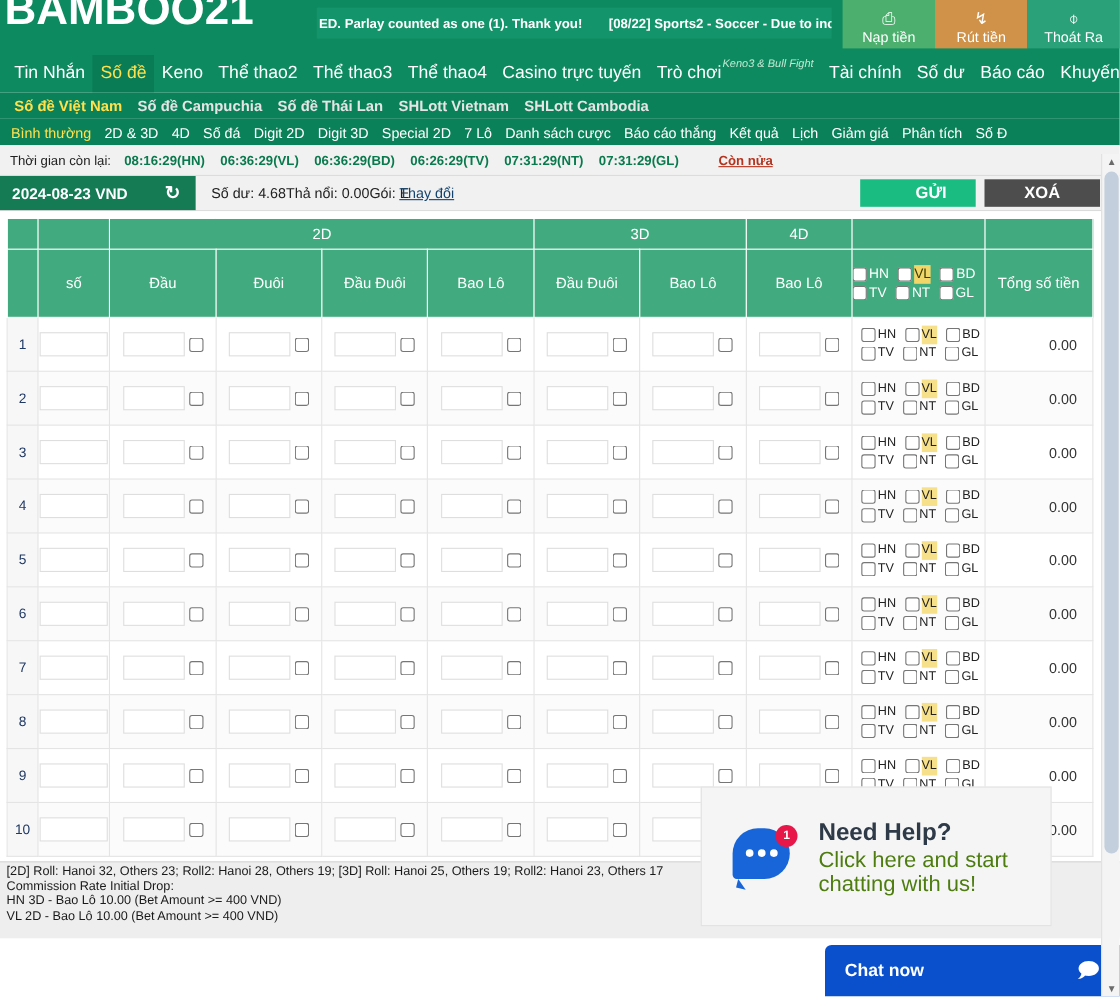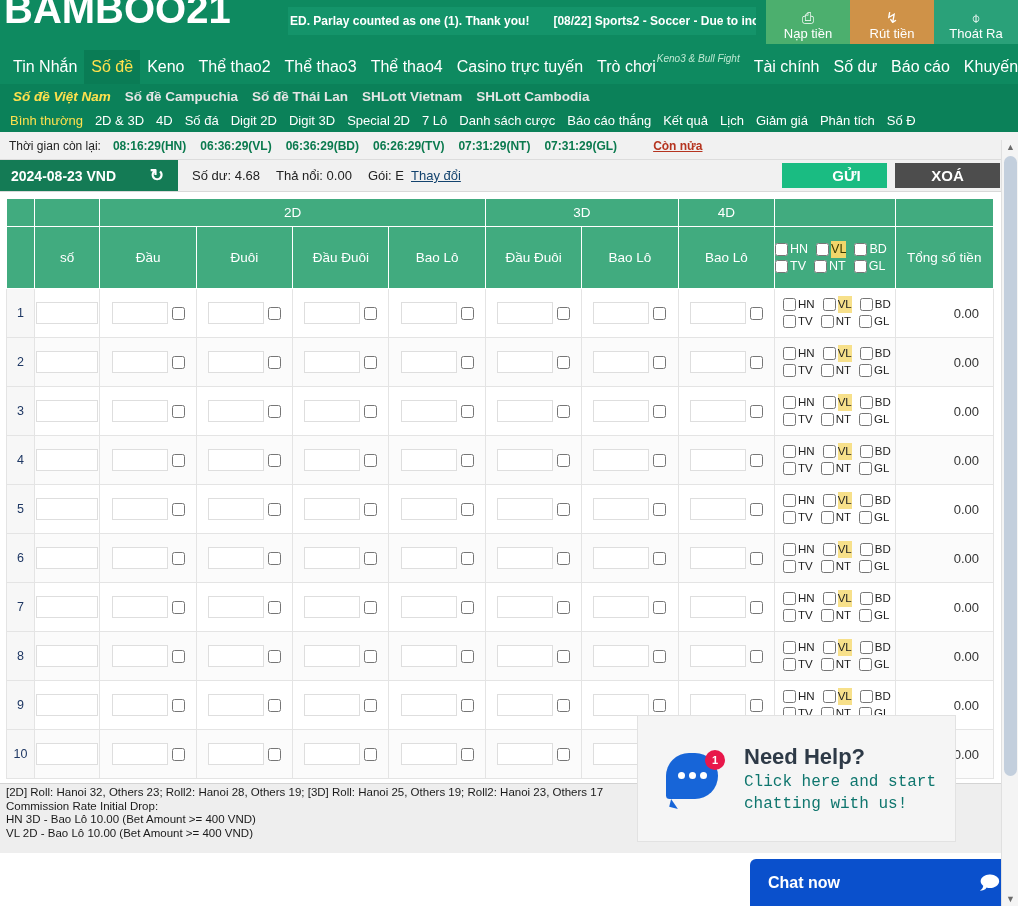--- a/index.html
+++ b/index.html
@@ -118,21 +118,21 @@
     overflow: hidden;
     white-space: nowrap;
   }
   .subnav1 .s1 {
     color: #e5e5e5;
     font-size: 13.5px;
     font-weight: bold;
     padding: 0 7px;
     cursor: pointer;
   }
-  .subnav1 .s1.active { color: #ffe14d; font-style: italic; }
+  .subnav1 .s1.active { color: #ffe14d; }
 
   
   .subnav2 {
     height: 24px;
     background: #0b8159;
     display: flex;
     align-items: center;
     padding-left: 4px;
     overflow: hidden;
     white-space: nowrap;
@@ -201,21 +201,20 @@
     cursor: pointer;
     line-height: 1;
   }
   .balbar .balinfo {
     flex: 1;
     display: flex;
     align-items: center;
     padding-left: 14px;
     font-size: 13px;
     color: #222;
-    gap: 16px;
     background: #f1f1f1;
   }
   .balbar .balinfo .thaydoi {
     color: #13436e;
     text-decoration: underline;
     cursor: pointer;
     margin-left: -9px;
   }
   .balbar .actbtn {
     width: 105px;
@@ -371,21 +370,21 @@
     position: absolute; right: -1px; top: -3px;
     width: 20px; height: 20px; border-radius: 50%;
     background: #e8174a;
     color: #ffffff; font-size: 11px; font-weight: bold;
     display: flex; align-items: center; justify-content: center;
   }
   .chat-text .ct-title {
     font-size: 22px; font-weight: bold; color: #2e3a47; line-height: 26px;
   }
   .chat-text .ct-sub {
-    font-size: 16px; color: #0f766e; line-height: 19px; margin-top: 3px; font-family: Liberation Mono, monospace;
+    font-size: 20px; color: #4d7c0f; line-height: 19px; margin-top: 3px;
   }
   .chat-now {
     position: absolute;
     left: 750px;
     top: 859px;
     width: 268px;
     height: 47px;
     background: #0a50cc;
     border-radius: 6px 0 0 0;
     display: flex;

